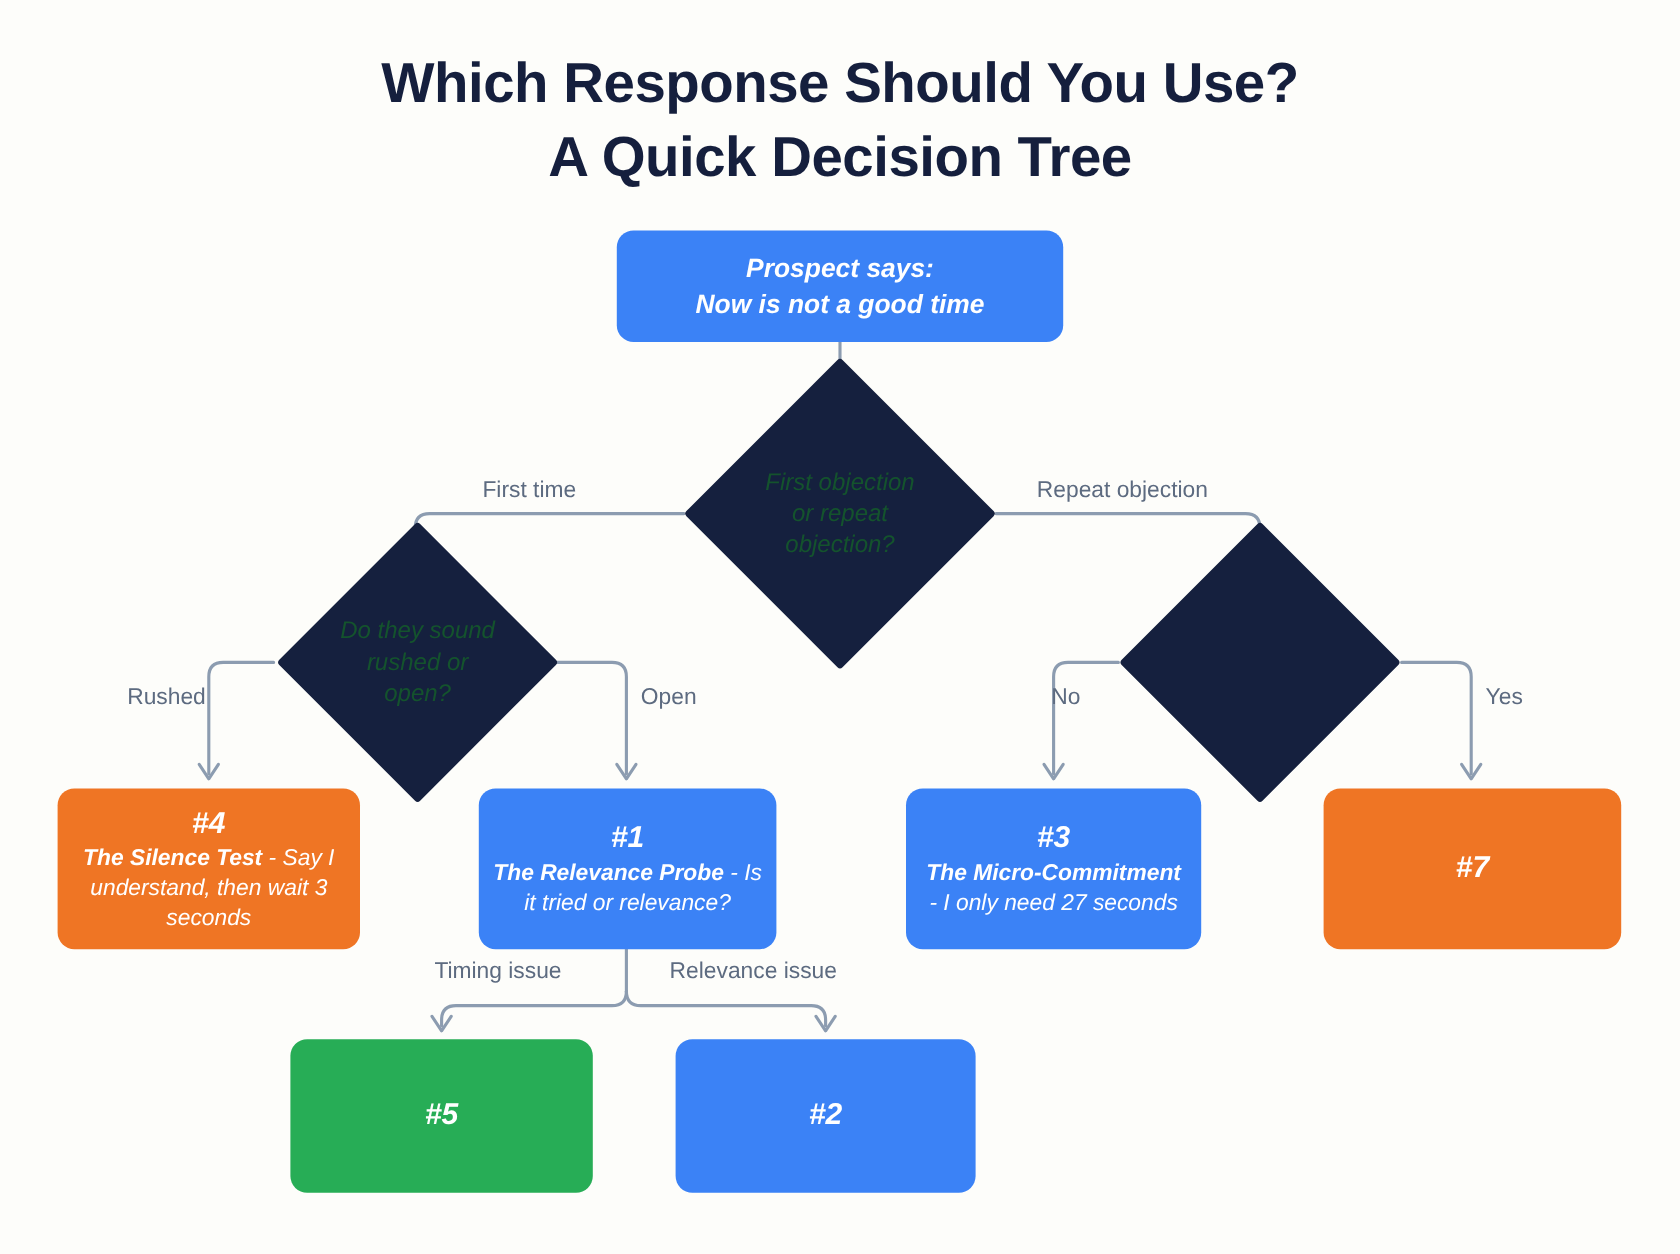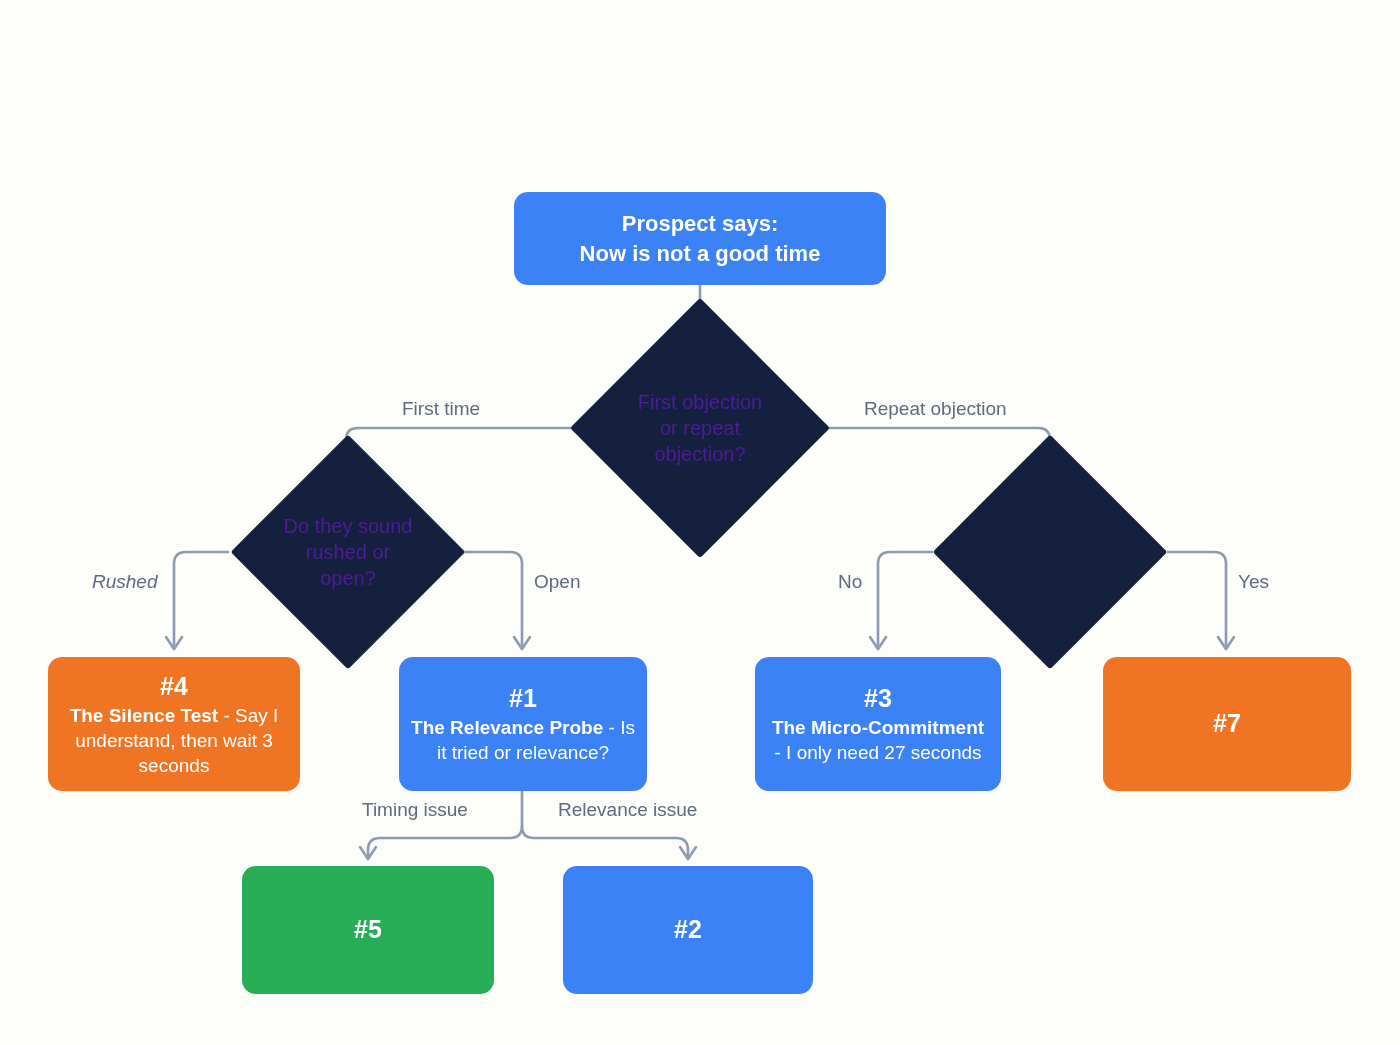--- a/index.html
+++ b/index.html
@@ -63,20 +63,21 @@
   
   .node {
     position: absolute;
     box-sizing: border-box;
     display: flex;
     flex-direction: column;
     align-items: center;
     justify-content: center;
     text-align: center;
     color: #ffffff;
+    font-style: italic;
   }
 
   .box {
     border-radius: 14px;
     padding: 8px 12px;
   }
   .box.blue   { background: #3b82f6; }
   .box.orange { background: #ef7524; }
   .box.green  { background: #27ad56; }
 
@@ -91,21 +92,21 @@
     height: 100%;
     background: #15203e;
     transform: rotate(45deg);
     border-radius: 3px;
   }
   .diamond .dtext {
     position: relative;
     z-index: 2;
     font-size: 20px;
     line-height: 26px;
-    color: #4c1d95;
+    color: #14532d;
     white-space: pre-line;
   }
 
   
   .start-text {
     font-weight: bold;
     font-size: 22px;
     line-height: 30px;
     white-space: pre-line;
   }
@@ -130,20 +131,24 @@
     font-size: 19px;
     line-height: 23px;
     white-space: nowrap;
   }
 </style>
 </head>
 <body>
 
 <div id="canvas">
 
+  <div class="title-block">
+    <span class="title-line">Which Response Should You Use?</span>
+    <span class="title-line">A Quick Decision Tree</span>
+  </div>
 
   <svg id="wires" viewBox="0 0 1400 1045">
 
     <path class="wire" d="M700,285 L700,330"></path>
     <path class="arrowhead" d="M692,322 L700,334 L708,322"></path>
 
     <path class="wire" d="M570,428 L358,428 Q346,428 346,440 L346,470"></path>
     <path class="arrowhead" d="M338,462 L346,474 L354,462"></path>
 
     <path class="wire" d="M830,428 L1038,428 Q1050,428 1050,440 L1050,470"></path>
@@ -213,20 +218,20 @@
   <div class="node box green" style="left:242px; top:866px; width:252px; height:128px;">
     <div class="res-num">#5</div>
   </div>
 
   <div class="node box blue" style="left:563px; top:866px; width:250px; height:128px;">
     <div class="res-num">#2</div>
   </div>
 
   <div class="edge-label" style="left:402px; top:397px;">First time</div>
   <div class="edge-label" style="left:864px; top:397px;">Repeat objection</div>
-  <div class="edge-label" style="left:92px; top:570px;font-style:italic;">Rushed</div>
+  <div class="edge-label" style="left:106px; top:570px;">Rushed</div>
   <div class="edge-label" style="left:534px; top:570px;">Open</div>
-  <div class="edge-label" style="left:838px; top:570px;">No</div>
+  <div class="edge-label" style="left:876px; top:570px;">No</div>
   <div class="edge-label" style="left:1238px; top:570px;">Yes</div>
   <div class="edge-label" style="left:362px; top:798px;">Timing issue</div>
   <div class="edge-label" style="left:558px; top:798px;">Relevance issue</div>
 
 </div>
 
 </body></html>

